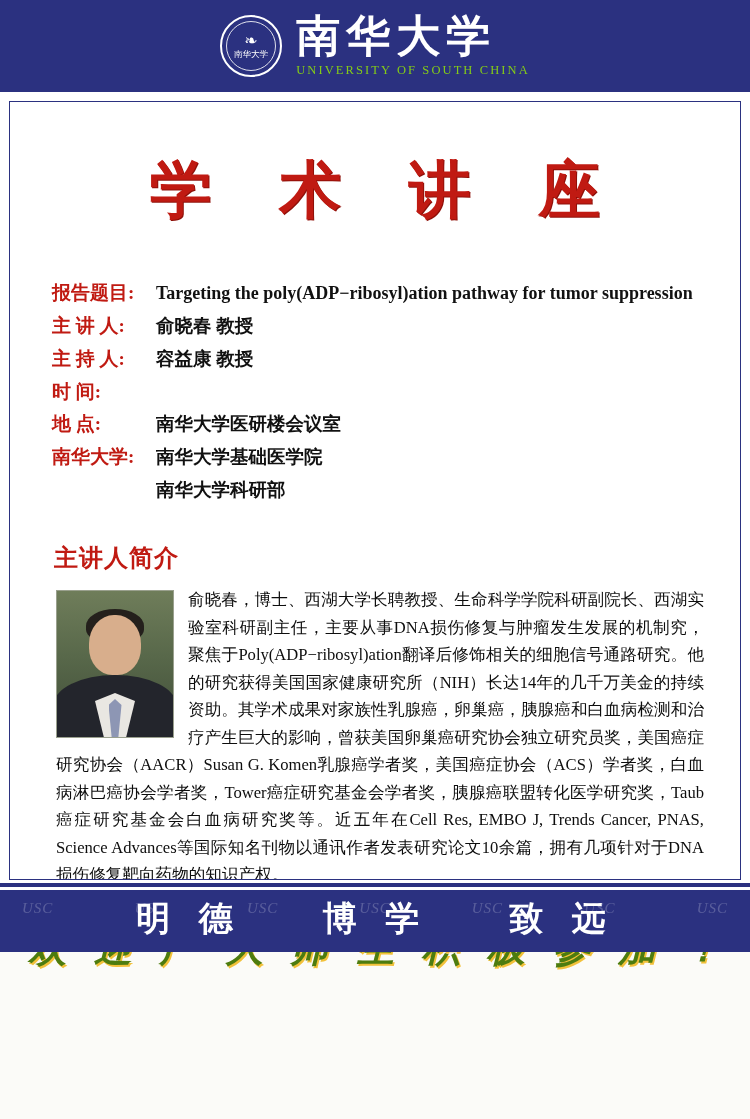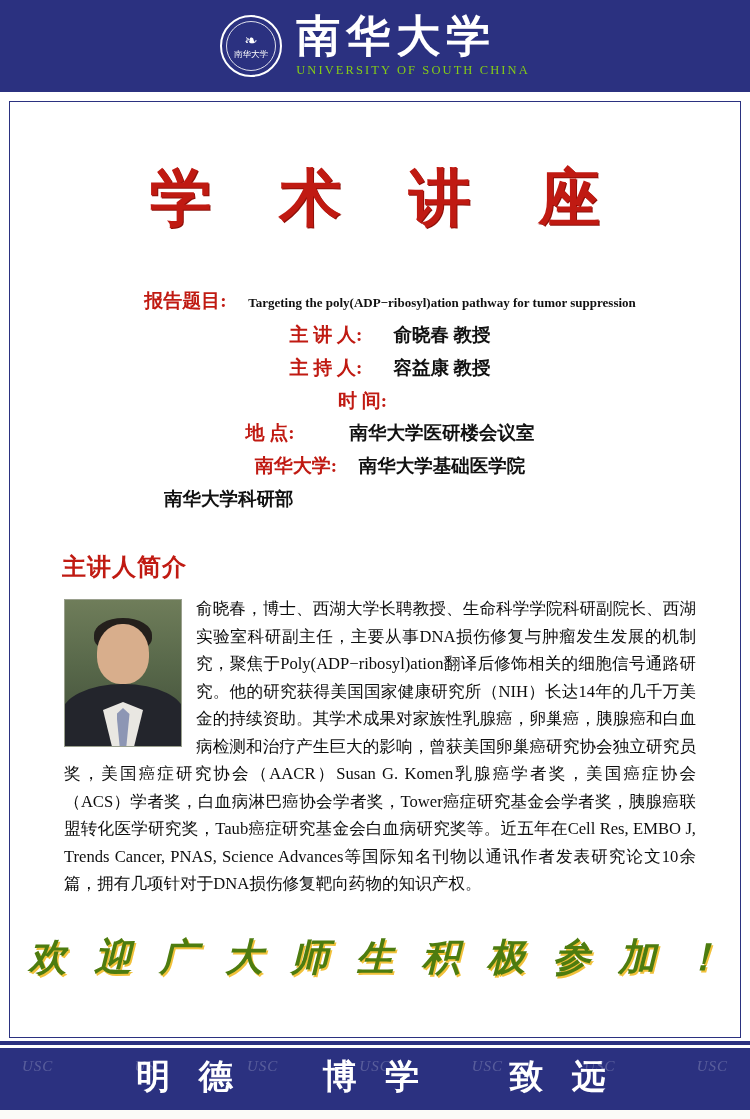--- a/index.html
+++ b/index.html
@@ -88,23 +88,23 @@
     font-size: 12.5px;
     letter-spacing: 2.1px;
     font-family: "Liberation Serif", serif;
     margin-top: 3px;
     white-space: nowrap;
   }
 
   
   .content {
     position: relative;
-    height: 946px;
+    height: 788px;
     background: #ffffff;
-    padding: 16px;
+    padding: 8px;
     box-sizing: border-box;
   }
   .frame {
     position: absolute;
     left: 9px;
     top: 9px;
     right: 9px;
     bottom: 0px;
     border: 1.5px solid #2b3180;
     box-sizing: border-box;
@@ -126,34 +126,33 @@
   
   .info {
     margin: 48px 0 0 44px;
     width: 660px;
   }
   .info-row {
     display: flex;
     align-items: baseline;
     margin-bottom: 7px;
     line-height: 25px;
-    justify-content: center;
   }
   .info-label {
     color: #c01a12;
     font-size: 19px;
     font-weight: bold;
     width: 104px;
     flex: 0 0 104px;
     letter-spacing: 0px;
     font-family: "Liberation Serif", "DejaVu Serif", serif;
   }
   .info-value {
     color: #111111;
-    font-size: 13px;
+    font-size: 18px;
     font-weight: bold;
     font-family: "Liberation Serif", "DejaVu Serif", serif;
   }
   .info-value.cn {
     font-size: 18.5px;
   }
   .info-cont {
     margin-left: 104px;
     color: #111111;
     font-size: 18.5px;

